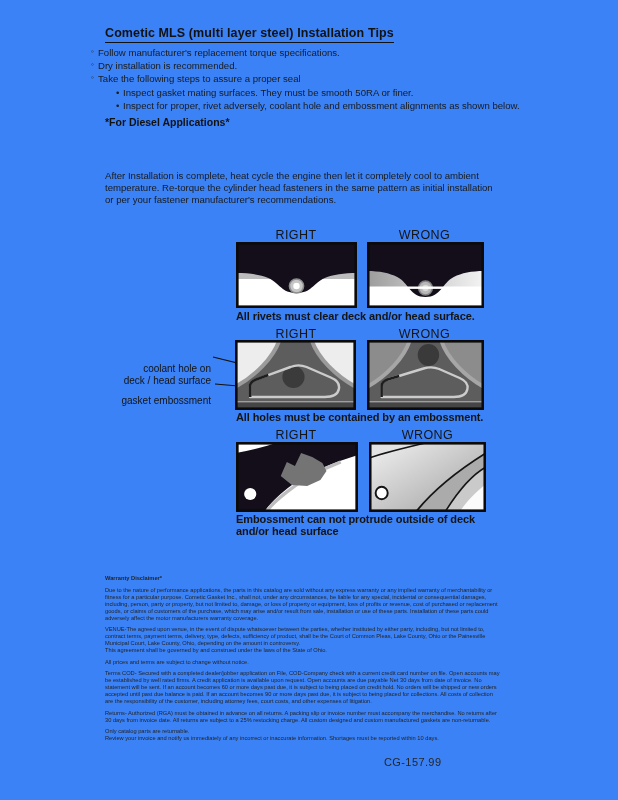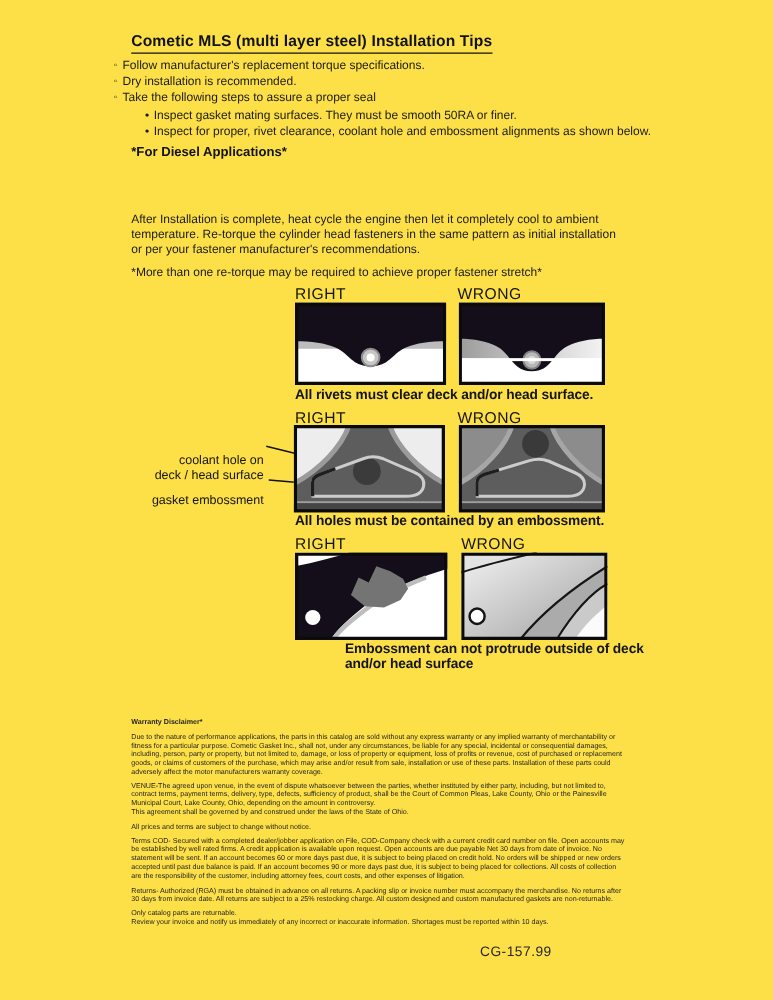--- a/index.html
+++ b/index.html
@@ -1,32 +1,32 @@
 <!DOCTYPE html>
 <html><head>
 <meta charset="utf-8">
 <style>
   html,body{margin:0;padding:0;background:#ffffff;}
-  .page{position:relative;width:618px;height:800px;background:#fde047;overflow:hidden;
+  .page{position:relative;width:618px;height:800px;background:#3b82f6;overflow:hidden;
         font-family:"Liberation Sans","DejaVu Sans",sans-serif;color:#1c1c1c;}
 
   .title{position:absolute;left:105px;top:26px;margin:0;font-size:12.5px;font-weight:bold;
          letter-spacing:.1px;color:#121212;border-bottom:1.6px solid #121212;padding-bottom:2px;}
 
   .bullets{position:absolute;left:91px;top:46px;font-size:9.6px;line-height:13.2px;color:#1a1a1a;}
   .b{display:flex;}
   .m{width:7px;flex:0 0 7px;text-align:left;}
   .m.open{font-size:8px;position:relative;top:-1px;}
   .sub{margin-left:25px;}
 
   .diesel{position:absolute;left:105px;top:116px;margin:0;font-size:10.5px;font-weight:bold;color:#121212;}
   .para{position:absolute;left:105px;margin:0;font-size:9.6px;line-height:11.8px;white-space:pre-line;color:#1a1a1a;}
   .p1{top:134px;}.p2{top:170px;}.p3{top:213px;}
 
-  .lbl{position:absolute;width:120px;font-size:12.5px;letter-spacing:.4px;color:#141414;}
+  .lbl{position:absolute;width:120px;text-align:center;font-size:12.5px;letter-spacing:.4px;color:#141414;}
   .cap{position:absolute;font-size:11px;font-weight:bold;letter-spacing:-.1px;color:#141414;line-height:11.5px;}
   .callout{position:absolute;left:96px;width:115px;text-align:right;font-size:10px;line-height:11.5px;
            white-space:pre-line;color:#141414;margin-top:19px;}
   .box{position:absolute;}
   .box svg{display:block;}
   .leader{position:absolute;left:205px;top:352px;}
 
   .legal{position:absolute;left:105px;top:575px;width:414px;font-size:5.7px;line-height:7px;color:#242424;}
   .legal h3{margin:0 0 4.5px 0;font-size:5.7px;font-weight:bold;}
   .legal p{margin:0 0 4.5px 0;white-space:pre-line;}
@@ -52,29 +52,28 @@
     <div class="b">
       <span class="m open">◦</span>
       <span>Take the following steps to assure a proper seal</span>
     </div>
     <div class="b sub">
       <span class="m">•</span>
       <span>Inspect gasket mating surfaces.  They must be smooth 50RA or finer.</span>
     </div>
     <div class="b sub">
       <span class="m">•</span>
-      <span>Inspect for proper, rivet clearance, coolant hole and embossment alignments as shown below.</span>
+      <span>Inspect for proper, rivet adversely, coolant hole and embossment alignments as shown below.</span>
     </div>
   </div>
 
   <h2 class="diesel">*For Diesel Applications*</h2>
   <p class="para p2">After Installation is complete, heat cycle the engine then let it completely cool to ambient
 temperature. Re-torque the cylinder head fasteners in the same pattern as initial installation
 or per your fastener manufacturer's recommendations.</p>
-  <p class="para p3">*More than one re-torque may be required to achieve proper fastener stretch*</p>
 
   <div class="lbl" style="left:236px;top:228px;">RIGHT</div>
   <div class="lbl" style="left:366px;top:228px;width:117px;">WRONG</div>
 
   <div class="box" style="left:236px;top:242px;">
     <svg width="121" height="66" viewBox="0 0 120 66" preserveAspectRatio="none">
       <rect width="120" height="66" fill="#ffffff"></rect>
       <rect y="29" width="120" height="8" fill="#bcbcbc"></rect>
       <path d="M0,0 H120 V31 C107,31 96,32.5 88,36 C76,41.5 75,51 60,51 C45,51 44,41.5 32,36 C24,32.5 13,31 0,31 Z" fill="#130e19"></path>
       <circle cx="60" cy="44" r="7" fill="#c6c6c6" stroke="#8d8d8d" stroke-width="1.6"></circle>
@@ -180,21 +179,21 @@
       <path d="M120,11 C92,28 66,48 48,70 H78 C92,48 107,32 120,25 Z" fill="#ababab"></path>
       <path d="M120,42 C110,50 100,59 93,70 H120 Z" fill="#fbfbfb"></path>
       <path d="M0,16 C18,10 40,5 62,0" stroke="#151515" stroke-width="1.6" fill="none"></path>
       <path d="M120,11 C92,28 66,48 48,70" stroke="#151515" stroke-width="1.8" fill="none"></path>
       <path d="M120,25 C107,32 92,48 78,70" stroke="#151515" stroke-width="1.6" fill="none"></path>
       <circle cx="13" cy="51" r="6.2" fill="#ffffff" stroke="#141414" stroke-width="2"></circle>
       <rect x="1.3" y="1.3" width="117.4" height="67.4" fill="none" stroke="#0a0a0a" stroke-width="2.6"></rect>
     </svg>
   </div>
 
-  <div class="cap" style="left:236px;top:514px;width:268px;margin-left:40px;">Embossment can not protrude outside of deck and/or head surface</div>
+  <div class="cap" style="left:236px;top:514px;width:268px;">Embossment can not protrude outside of deck and/or head surface</div>
 
   <div class="legal">
     <h3>Warranty Disclaimer*</h3>
     <p>Due to the nature of performance applications, the parts in this catalog are sold without any express warranty or any implied warranty of merchantability or
 fitness for a particular purpose.  Cometic Gasket Inc., shall not, under any circumstances, be liable for any special, incidental or consequential damages,
 including, person, party or property, but not limited to, damage, or loss of property or equipment, loss of profits or revenue, cost of purchased or replacement
 goods, or claims of customers of the purchase, which may arise and/or result from sale, installation or use of these parts.  Installation of these parts could
 adversely affect the motor manufacturers warranty coverage.</p>
     <p>VENUE-The agreed upon venue, in the event of dispute whatsoever between the parties, whether instituted by either party, including, but not limited to,
 contract terms, payment terms, delivery, type, defects, sufficiency of product, shall be the Court of Common Pleas, Lake County, Ohio or the Painesville

